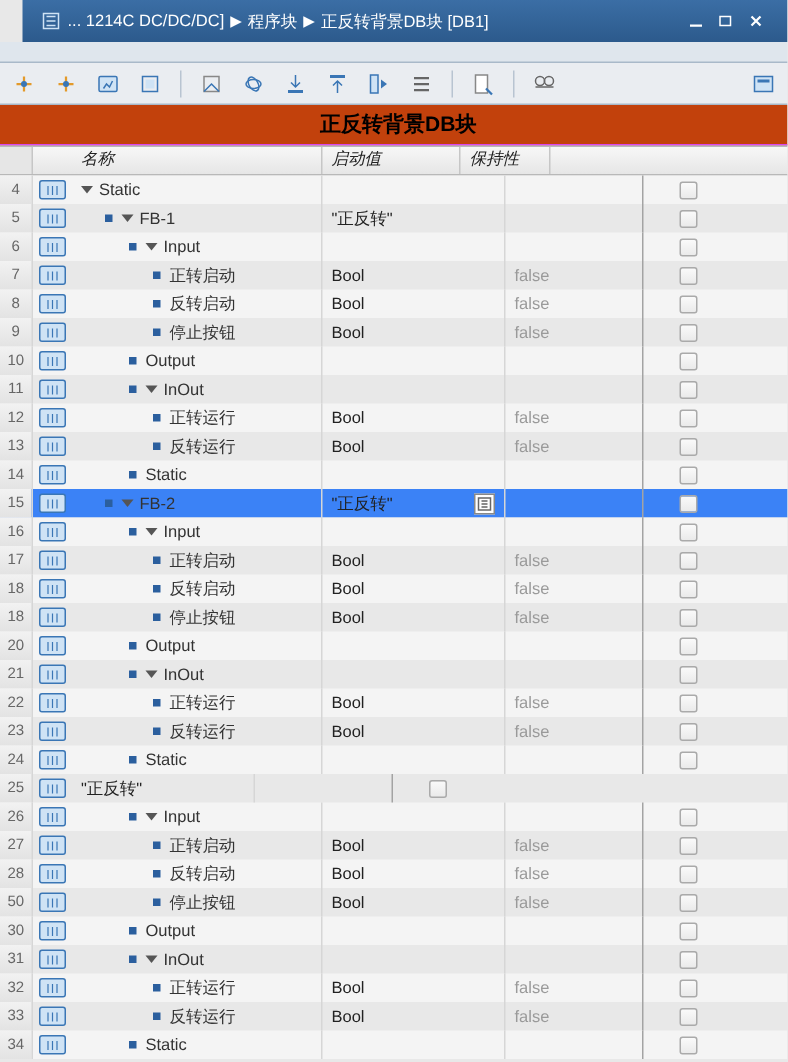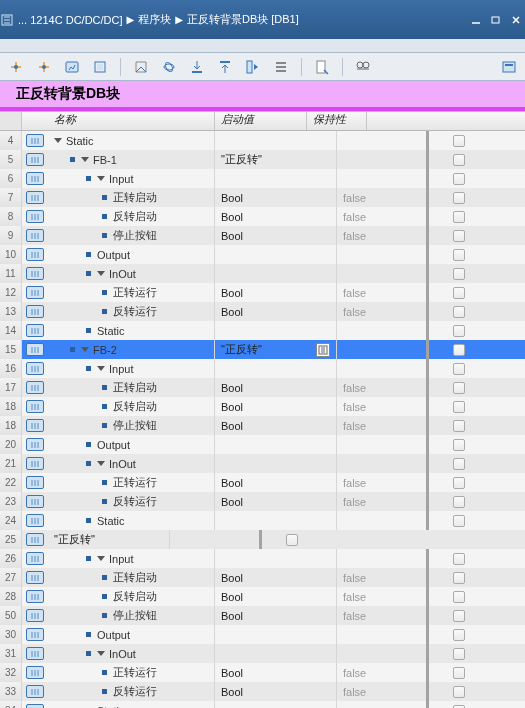--- a/index.html
+++ b/index.html
@@ -1,40 +1,40 @@
 <!DOCTYPE html>
 <html><head>
 <meta charset="utf-8">
 <style>
   * { box-sizing: border-box; margin: 0; padding: 0; font-family: "Microsoft YaHei", sans-serif; -webkit-user-select: none; user-select: none; }
   html,body { width: 525px; height: 708px; background: #e8e8e8; overflow: hidden; }
-  .titlebar { height: 39px; background: linear-gradient(#3b6ea5,#2c5a8c); display: flex; align-items: center; padding: 0 0; color: #fff; font-size: 11px; }
+  .titlebar { height: 28px; background: linear-gradient(#3b6ea5,#2c5a8c); display: flex; align-items: center; padding: 0 12px; color: #fff; font-size: 11px; margin-left: 15px; }
   .title-icon { width:14px;height:14px;display:flex;align-items:center;justify-content:center;margin-right:4px; }
   .crumb-sep { margin:0 4px; font-size:10px; }
   .win-controls { margin-left:auto; display:flex; gap:2px; }
   .win-btn { width:18px;height:14px;display:flex;align-items:center;justify-content:center; }
   .spacer { height:14px;background:#dfe6ed;border-bottom:1px solid #a9b9c9; }
   .toolbar { height:28px;background:#eaedf1;border-bottom:1px solid #a9b9c9;display:flex;align-items:center;padding:0 6px;gap:8px; }
   .tb-btn { width:20px;height:20px;display:flex;align-items:center;justify-content:center; }
   .tb-sep { width:1px;height:18px;background:#b8c4d1;margin:0 2px; }
   .tb-right { margin-left:auto; }
-  .block-title { font-size:14px;font-weight:bold;padding:4px 10px 4px 16px;background:#f0abfc;border-bottom:4px solid #d946ef; }
+  .block-title { font-size:14px;font-weight:bold;padding:4px 10px 4px 16px;background:#c2410c;border-bottom:1px solid #d946ef;text-align:center; }
   .header-row { display:flex;height:20px;background:linear-gradient(#f7f7f7,#e6e6e6);border-bottom:1px solid #b8b8b8;border-top:1px solid #b8b8b8;font-size:11px;color:#222; }
   .gutter { width:22px;border-right:1px solid #c6c6c6;background:#e6e6e6; }
   .hcell { border-right:1px solid #c6c6c6;padding-left:6px;display:flex;align-items:flex-start;font-style:italic; }
   .c-name{width:193px;} .c-type{width:122px;} .c-start{width:92px;} .c-keep{width:60px;}
   .rows { }
   .row { display:flex;height:19px;font-size:11px;color:#333; }
   .row:nth-child(odd){background:#f4f4f4;} .row:nth-child(even){background:#e8e8e8;}
   .row.sel { background:#3b82f6; }
   .rownum { width:22px;border-right:1px solid #d6d6d6;display:flex;align-items:center;justify-content:center;color:#666;font-size:10px;background:linear-gradient(#f2f2f2,#e3e3e3); }
   .iconcell { width:26px;display:flex;align-items:center;justify-content:center;border-right:none; }
   .namecell { width:167px;display:flex;align-items:center;padding-left:2px;border-right:1px solid #d6d6d6; }
   .typecell { width:122px;display:flex;align-items:center;padding-left:6px;border-right:1px solid #d6d6d6;color:#222; }
-  .startcell { width:92px;display:flex;align-items:center;padding-left:6px;border-right:3px solid #a3a3a3;color:#9a9a9a; }
+  .startcell { width:92px;display:flex;align-items:center;padding-left:6px;border-right:1px solid #a3a3a3;color:#9a9a9a; }
   .keepcell { width:60px;display:flex;align-items:center;justify-content:center; }
   .tri { width:0;height:0;border-left:4px solid transparent;border-right:4px solid transparent;border-top:5px solid #555;margin-right:4px; }
   .bullet { width:5px;height:5px;background:#2b5f9e;margin-right:6px;flex-shrink:0; }
   .ind { display:inline-block;flex-shrink:0; }
   .keepbox { width:12px;height:12px;border:1px solid #aaa;border-radius:2px;background:linear-gradient(#fafafa,#eaeaea); }
   .vartag { width:18px;height:13px;border:1px solid #3a76b5;background:#cfe3f5;border-radius:2px;display:flex;align-items:center;justify-content:center;font-size:7px;color:#2b5f9e;font-weight:bold;padding-left:1px; }
   .picker { width:14px;height:14px;border:1px solid #888;background:#fff;margin-left:auto;margin-right:6px;display:flex;align-items:center;justify-content:center;font-size:9px;color:#555; }
 </style>
 </head>
 <body>

